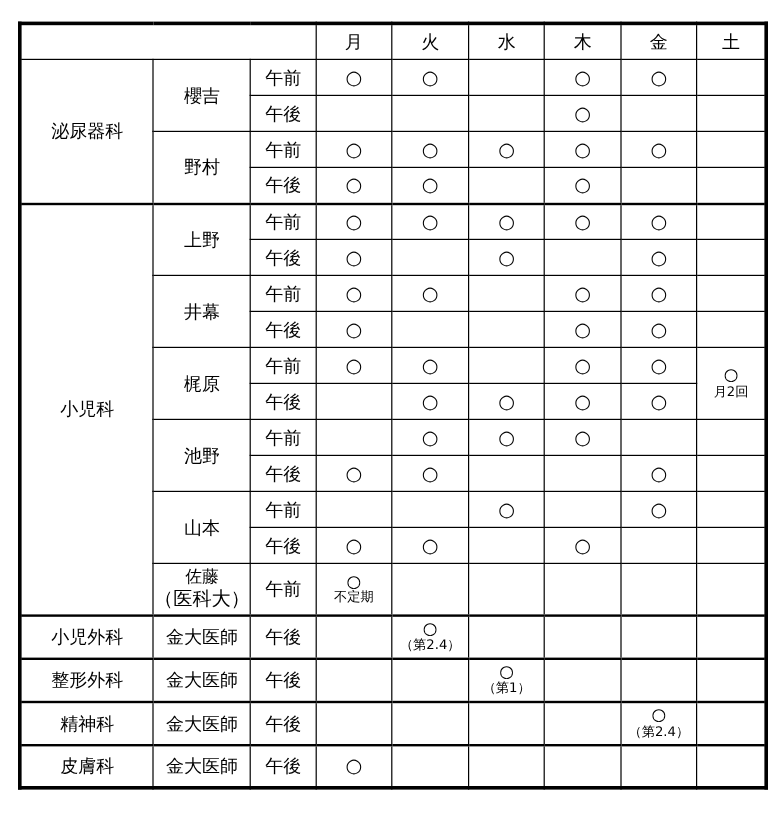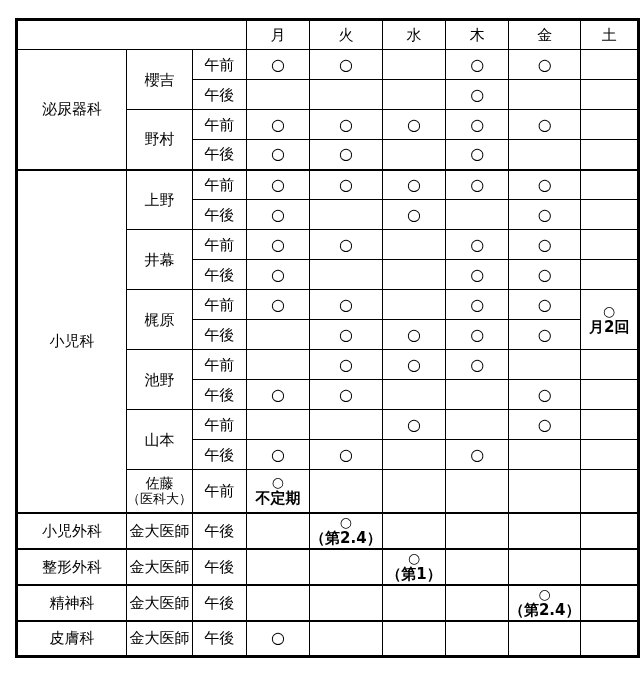--- a/index.html
+++ b/index.html
@@ -10,23 +10,23 @@
                          font-size:15px; font-weight:400; line-height:1.2; overflow:hidden; }
   thead tr { height:30px; }
   tbody tr { height:30px; }
   tr.tall { height:43px; }
   tr.btm  { height:36px;margin-top:12px; }
   thead th { border-bottom:2px solid #000; }
   tr.sec td { border-top:2px solid #000; }
   .df { border-left:2px solid #000; }
   td.day { font-size:16px; font-weight:700; line-height:1; }
   td.noted .m { display:block; font-size:14px; font-weight:700; line-height:1.05; padding-top:1px; }
-  td.noted .n { display:block; font-size:15px; font-weight:700; line-height:1.15; white-space:nowrap; }
+  td.noted .n { display:block; font-size:11px; font-weight:400; line-height:1.15; white-space:nowrap; }
   td.doc .l1 { display:block; font-size:14px; line-height:1.25; }
-  td.doc .l2 { display:block; font-size:13px; line-height:1.15; white-space:nowrap; }
+  td.doc .l2 { display:block; font-size:16px; line-height:1.15; white-space:nowrap; }
 </style>
 </head>
 <body>
 
 <table class="sched">
   <colgroup>
     <col style="width:113px">
       <col style="width:64px">
       <col style="width:55px">
     <col style="width:64px">

